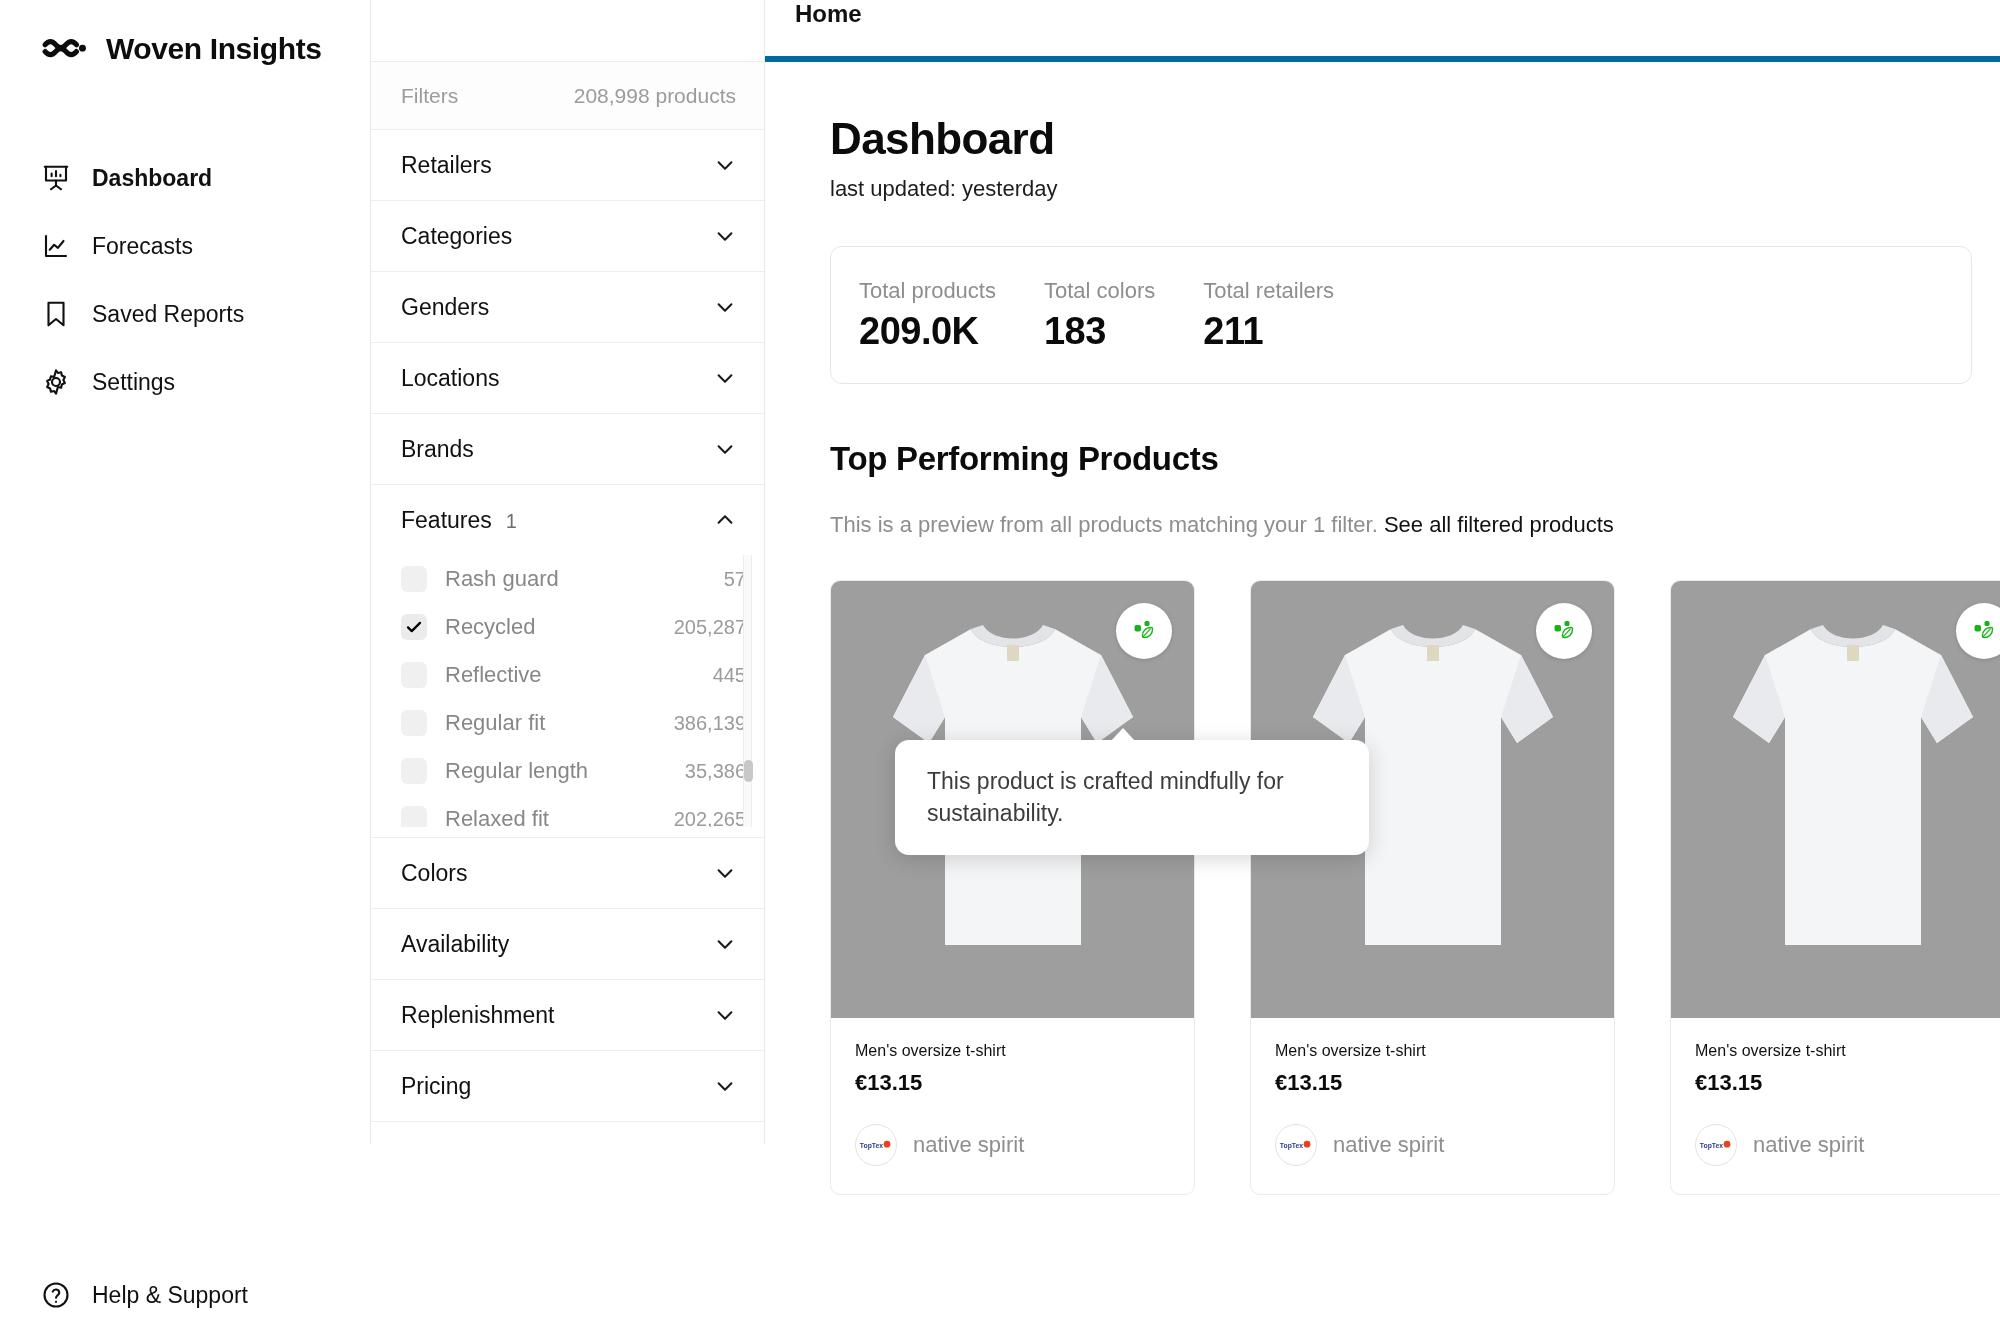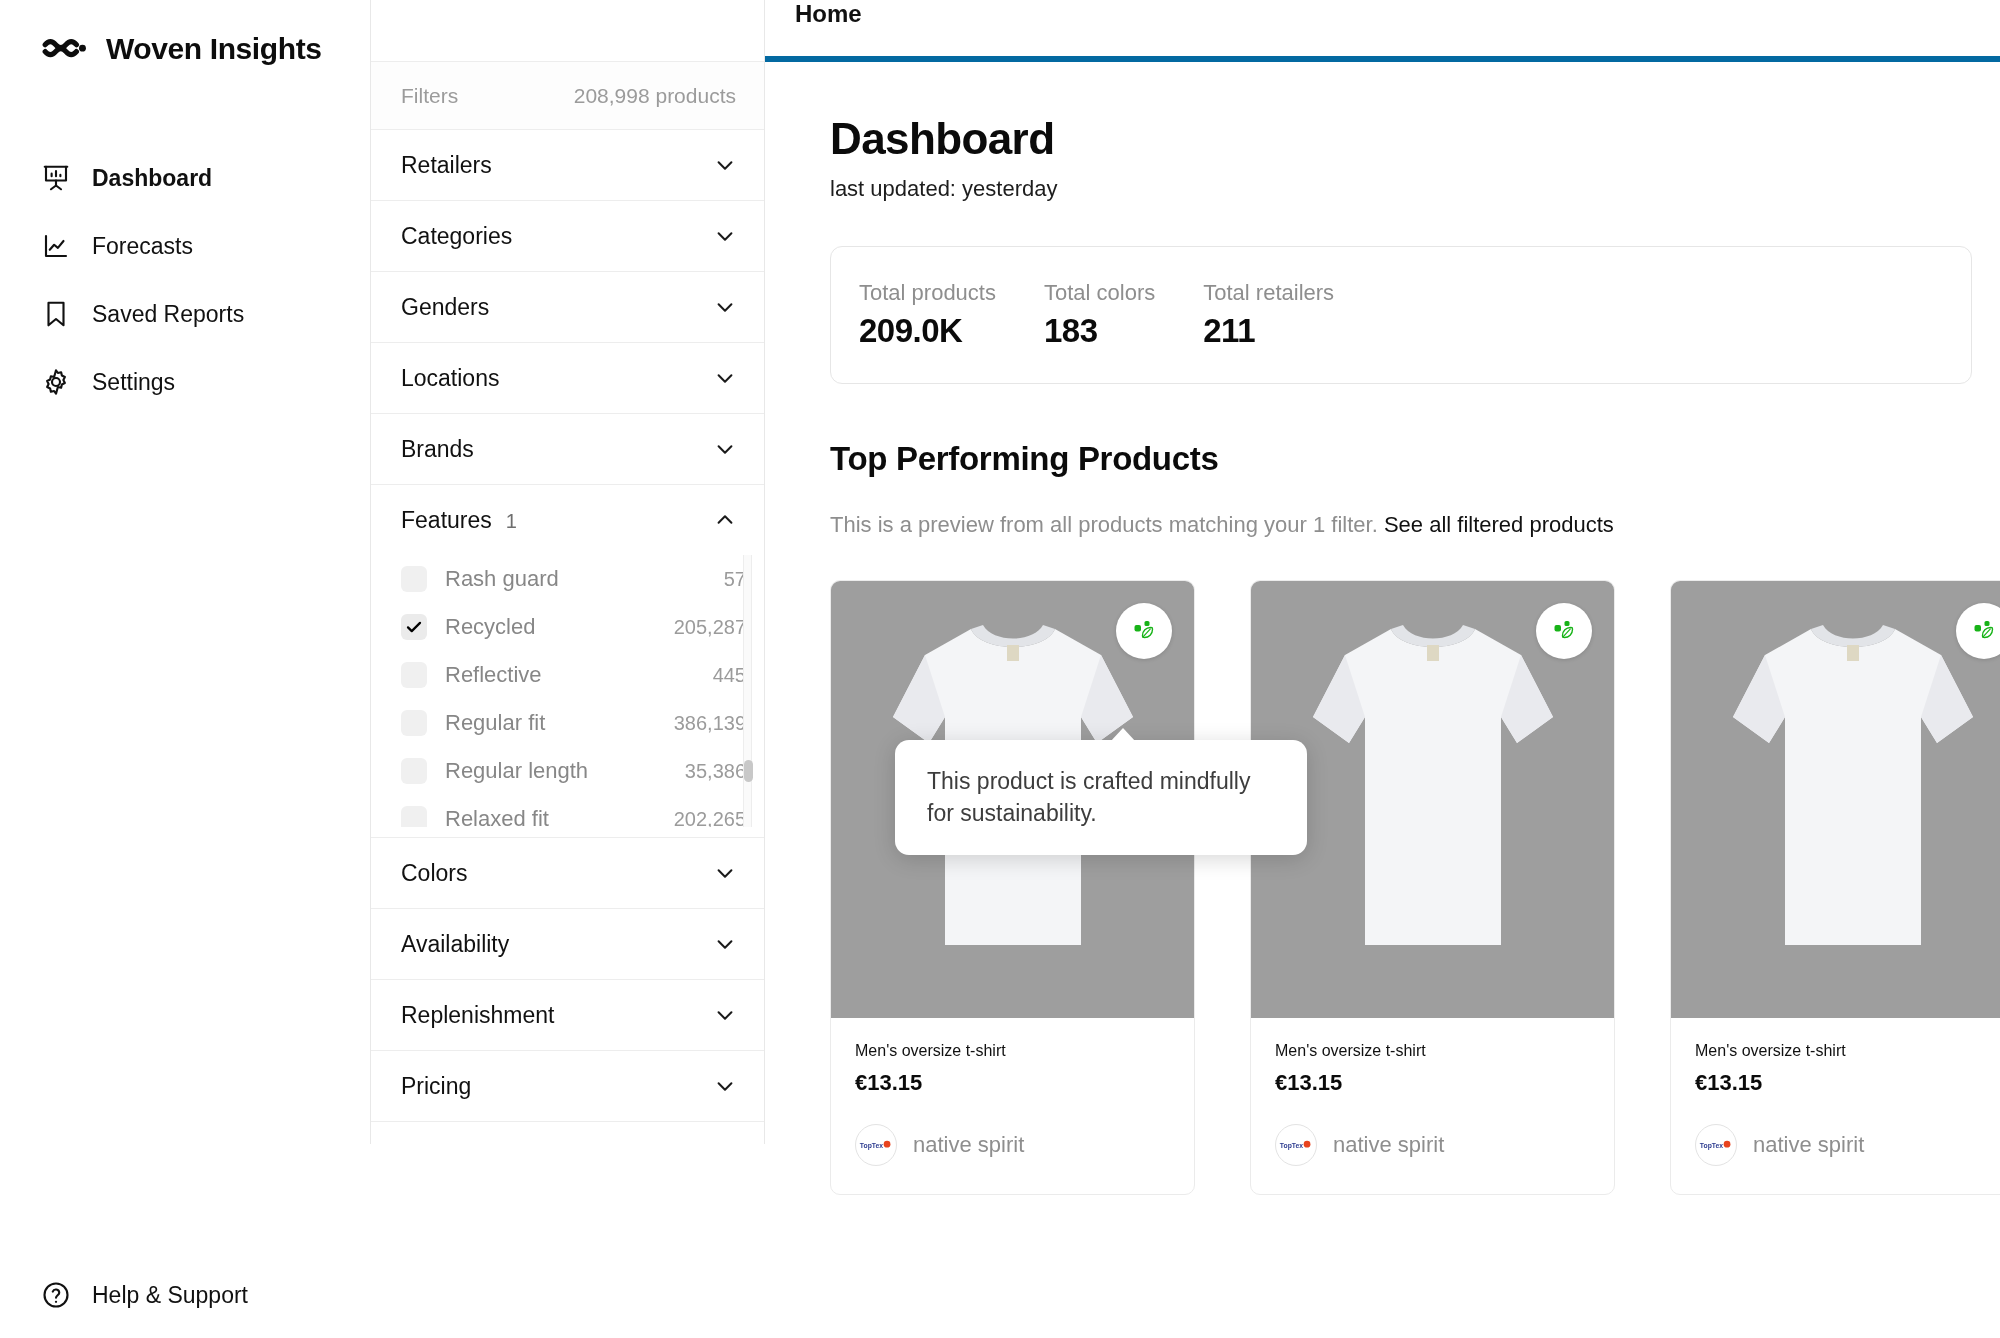--- a/index.html
+++ b/index.html
@@ -126,21 +126,21 @@
 
   .stats-card {
     margin-top: 44px; margin-right: 40px;
     border: 1px solid #e6e6e6; border-radius: 12px;
     height: 138px; display: flex; align-items: center;
     padding-left: 28px; gap: 0;
     background: #fff;
   }
   .stat { padding-right: 48px; }
   .stat-label { font-size: 22px; color: #8e8e8e; }
-  .stat-value { font-size: 33px; font-weight: 700; color: #0b0b0b; margin-top: 6px; letter-spacing: -0.5px; }
+  .stat-value { font-size: 38px; font-weight: 700; color: #0b0b0b; margin-top: 6px; letter-spacing: -0.5px; }
 
   .section-title { font-size: 33px; font-weight: 700; color: #0b0b0b; margin-top: 56px; letter-spacing: -0.3px; }
   .section-desc { font-size: 22px; color: #8e8e8e; margin-top: 34px; }
   .section-desc .link { color: #111; font-weight: 400; cursor: pointer; }
 
   .cards { display: flex; gap: 55px; margin-top: 42px; }
   .pcard {
     width: 365px; flex: 0 0 365px;
     border: 1px solid #ebebeb; border-radius: 10px;
     background: #fff; overflow: hidden;
@@ -167,21 +167,21 @@
     width: 42px; height: 42px; border-radius: 50%;
     border: 1px solid #e3e3e3; background: #fff;
     display: flex; align-items: center; justify-content: center;
     overflow: hidden;
   }
   .pbrand-name { font-size: 22px; color: #8e8e8e; }
 
   .tooltip {
     position: absolute;
     left: 895px; top: 740px;
-    width: 412px; background: #fff;
+    width: 474px; background: #fff;
     border-radius: 14px; padding: 26px 32px;
     box-shadow: 0 4px 22px rgba(0,0,0,0.16);
     z-index: 40;
   }
   .tooltip-text { font-size: 23px; line-height: 1.38; color: #3d3d3d; }
   .tooltip-arrow {
     position: absolute; top: -12px; left: 215px;
     width: 26px; height: 14px; background: #fff;
     clip-path: polygon(50% 0%, 0% 100%, 100% 100%);
   }

